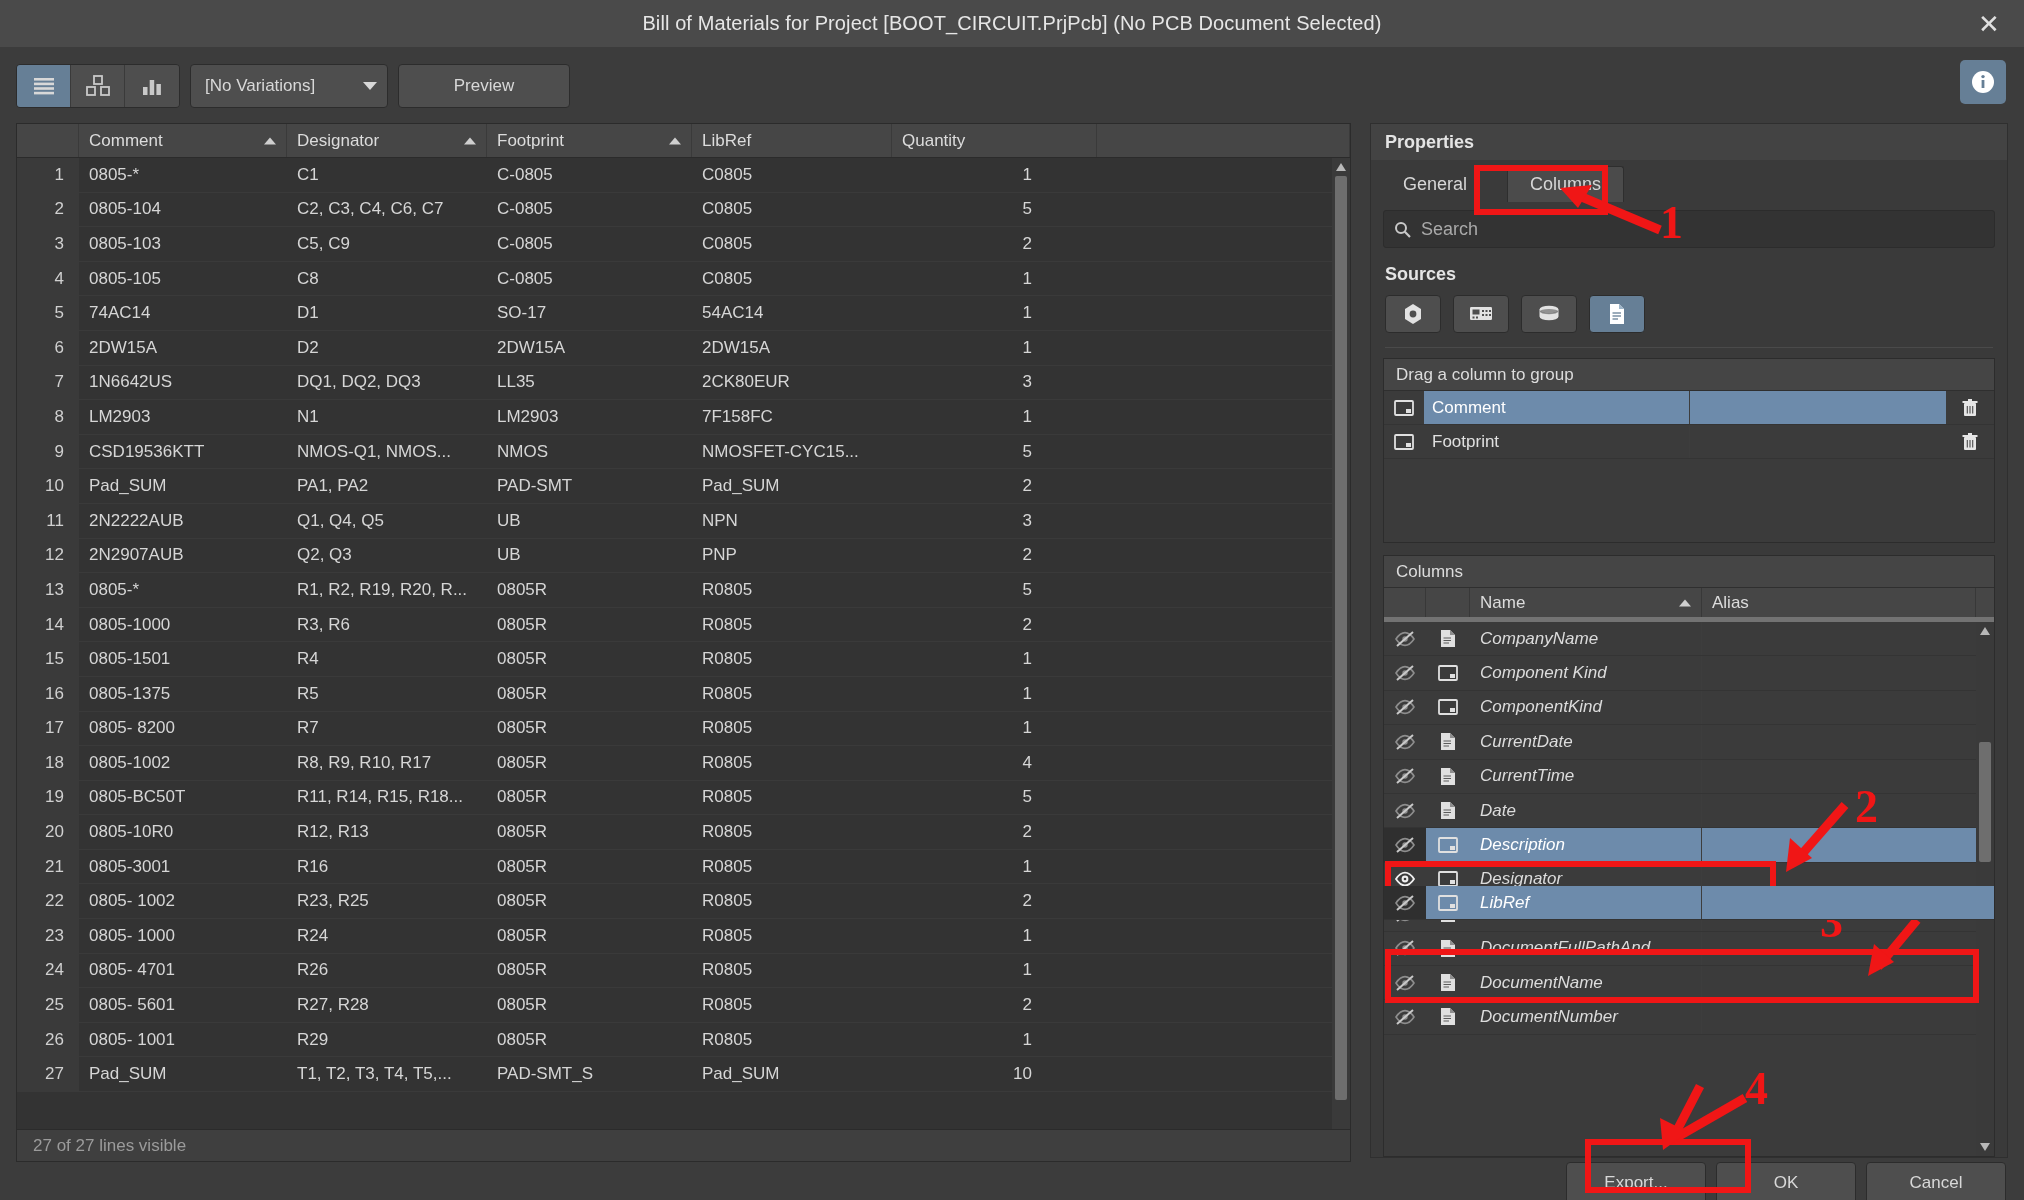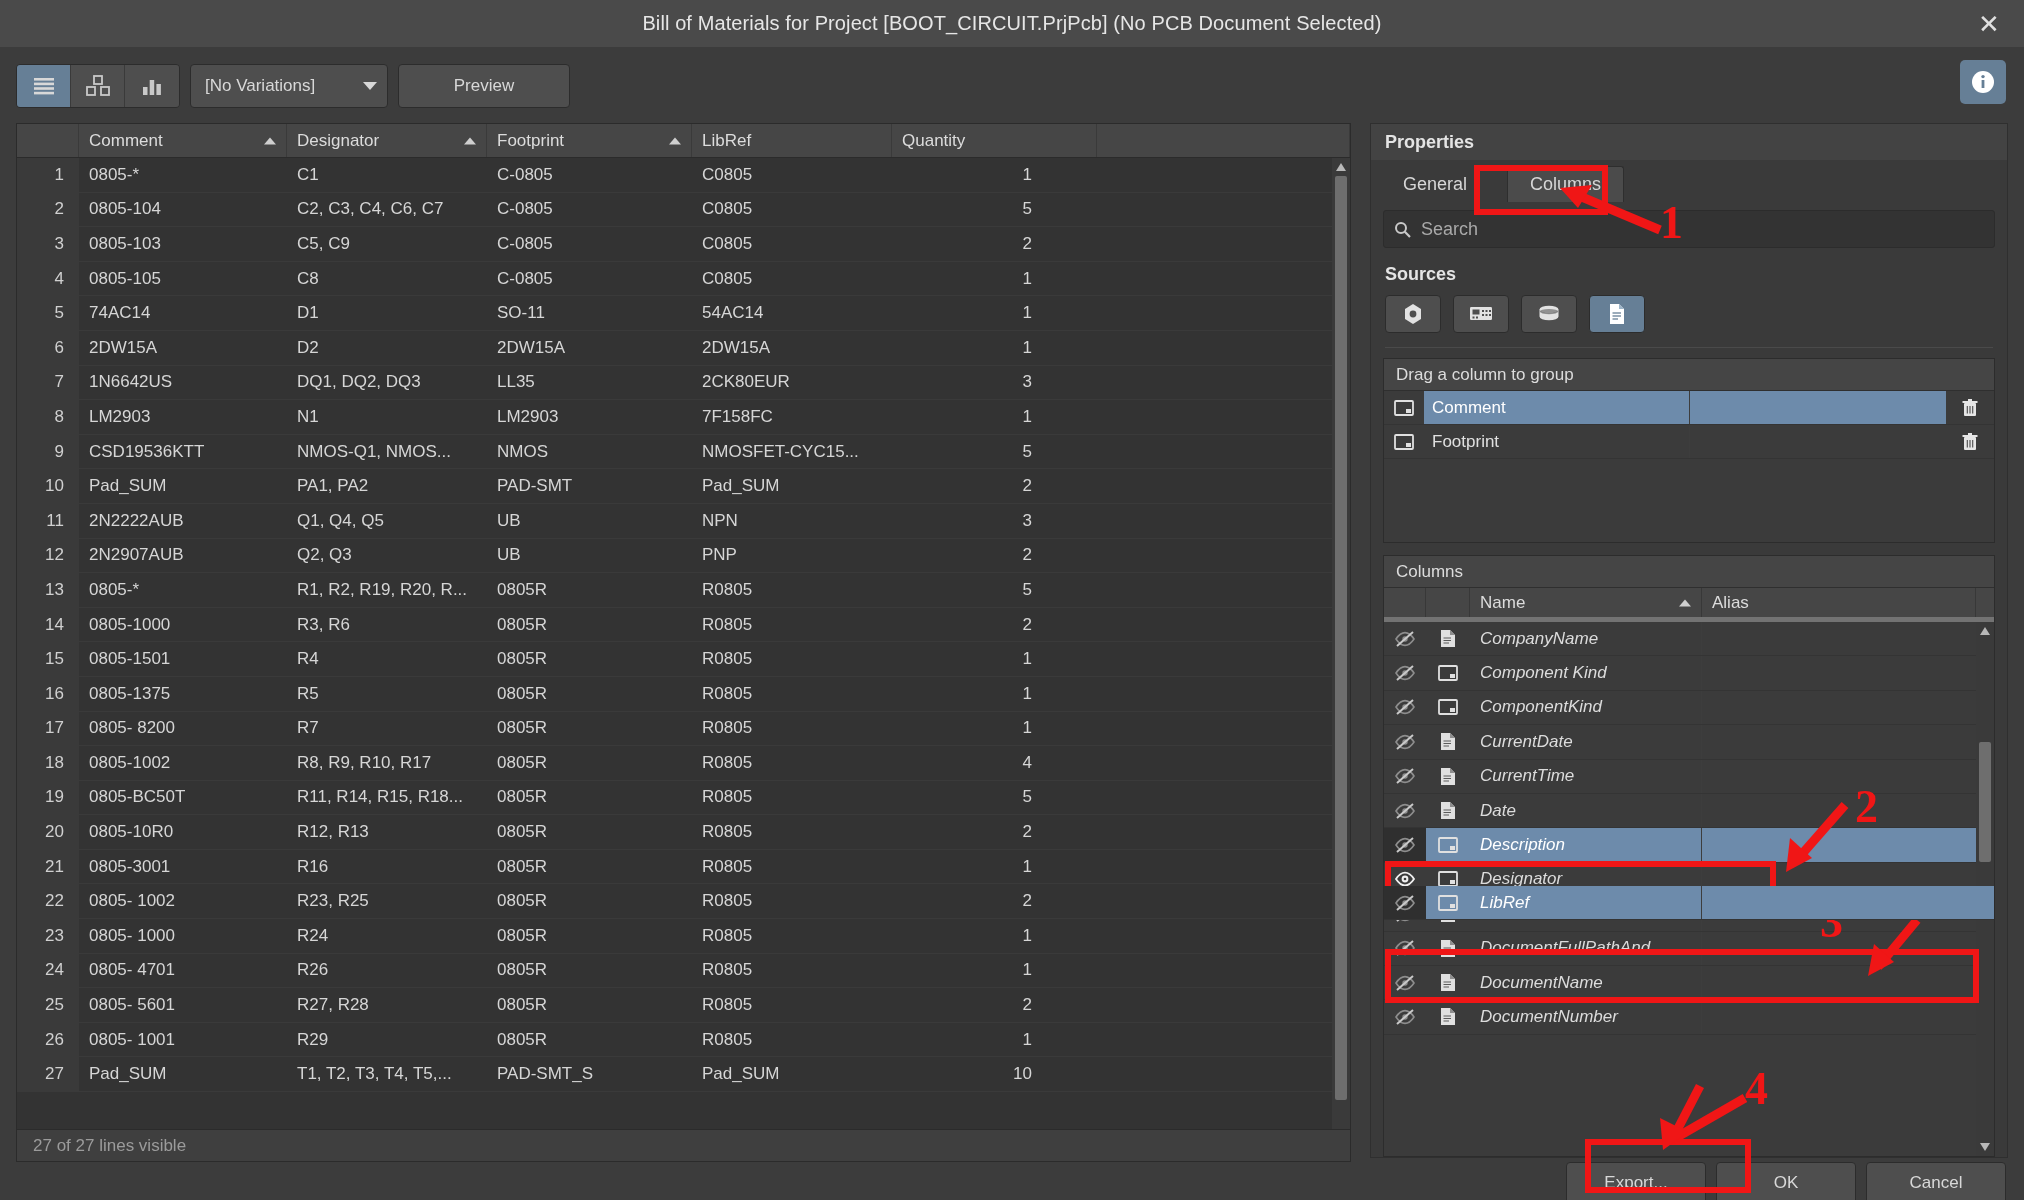--- a/index.html
+++ b/index.html
@@ -304,21 +304,21 @@
           <div class="cell col-lib">C0805</div>
           <div class="cell qty col-qty">
             <span>1</span>
           </div>
           <div class="cell col-blank"></div>
         </div>
         <div class="grow">
           <div class="cell idx col-idx">5</div>
           <div class="cell col-comment">74AC14</div>
           <div class="cell col-desig">D1</div>
-          <div class="cell col-foot">SO-11</div>
+          <div class="cell col-foot">SO-17</div>
           <div class="cell col-lib">54AC14</div>
           <div class="cell qty col-qty">
             <span>1</span>
           </div>
           <div class="cell col-blank"></div>
         </div>
         <div class="grow">
           <div class="cell idx col-idx">6</div>
           <div class="cell col-comment">2DW15A</div>
           <div class="cell col-desig">D2</div>

